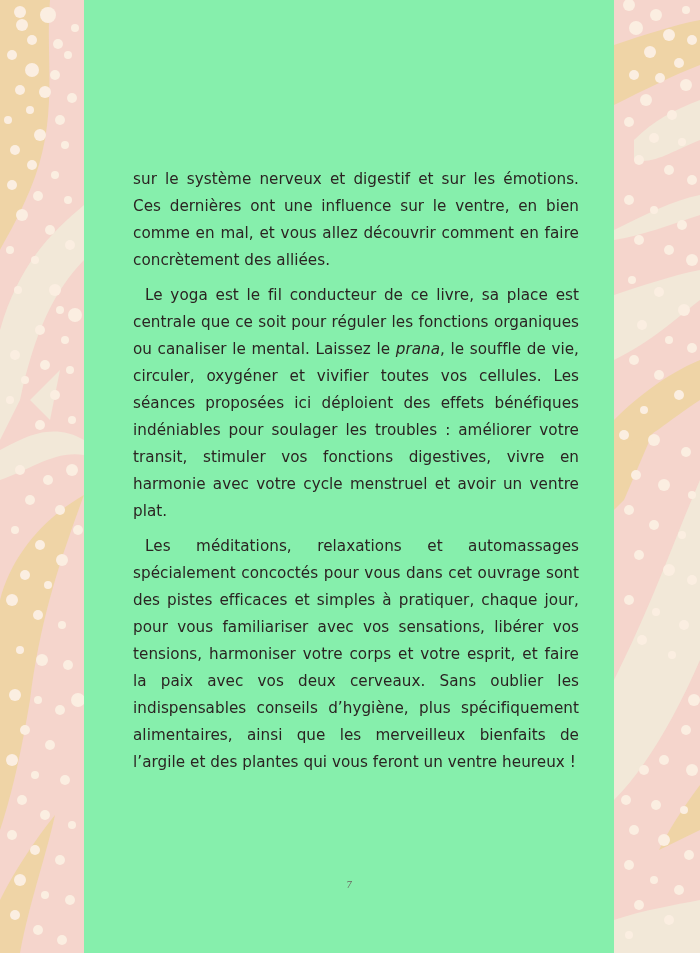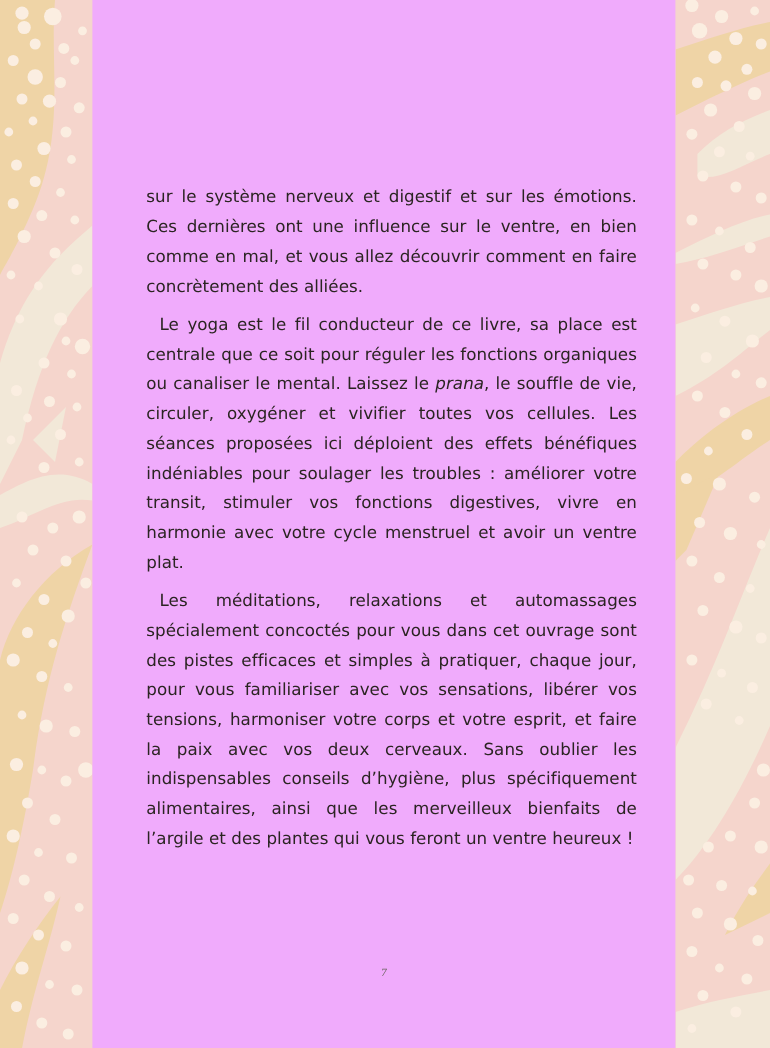--- a/index.html
+++ b/index.html
@@ -7,21 +7,21 @@
       width: 700px; height: 953px; position: relative; overflow: hidden;
       background: #f5d5cc;
       font-family: "DejaVu Sans", sans-serif;
     }
     .border-art { position: absolute; top: 0; height: 953px; overflow: hidden; }
     .border-left { left: 0; width: 84px; }
     .border-right { left: 614px; width: 86px; }
     .border-art svg { display: block; }
     .page {
       position: absolute; left: 84px; top: 0; width: 530px; height: 953px;
-      background: #f0abfc;
+      background: #86efac;
     }
     .text-block {
       position: absolute; left: 49px; top: 166px; width: 446px;
       color: #2b2422;
       font-size: 15.2px; line-height: 27px;
       text-align: justify;
       letter-spacing: 0.05px;
     }
     .text-block p { margin: 0 0 8px 0; text-indent: 12px; }
     .text-block p.cont { text-indent: 0; }

